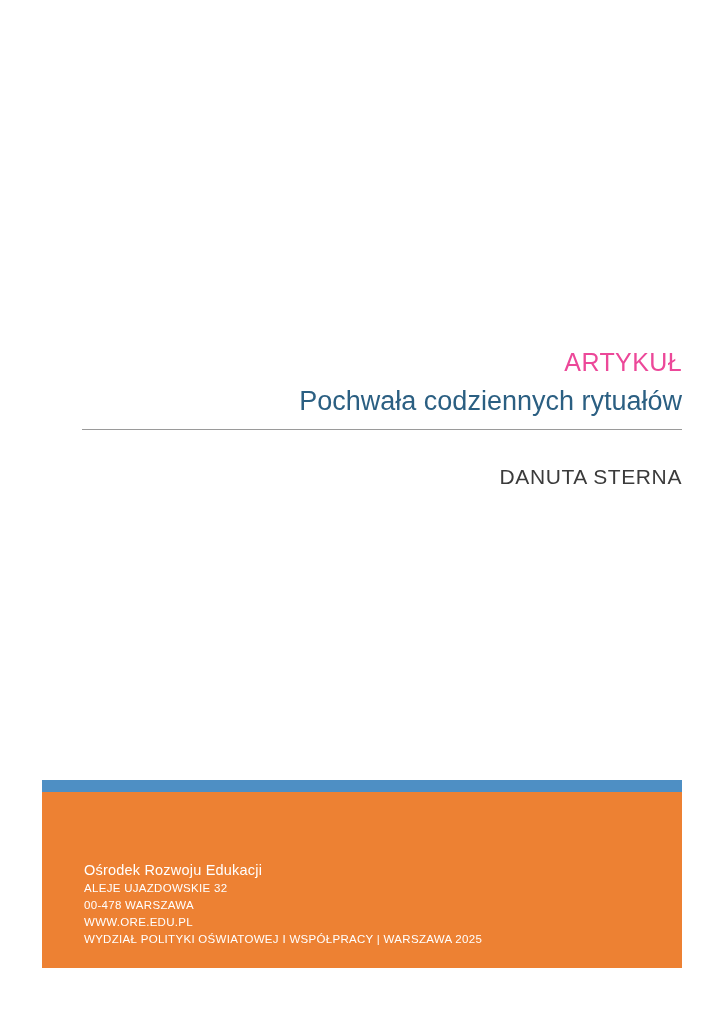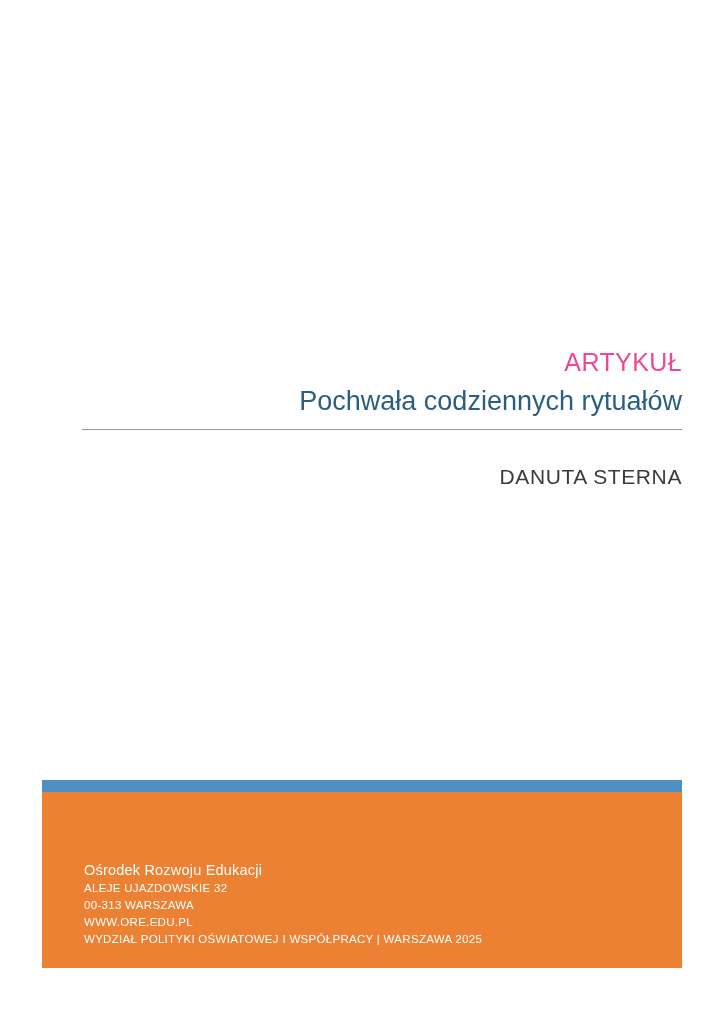--- a/index.html
+++ b/index.html
@@ -109,20 +109,20 @@
     <div class="rule"></div>
     <div class="doc-author">DANUTA STERNA</div>
   </div>
 
   <div class="footer">
     <div class="footer-stripe"></div>
     <div class="footer-body">
       <div class="footer-text">
         <div class="org-name">Ośrodek Rozwoju Edukacji</div>
         <div class="addr-line">ALEJE UJAZDOWSKIE 32</div>
-        <div class="addr-line">00-313 WARSZAWA</div>
+        <div class="addr-line">00-478 WARSZAWA</div>
         <div class="addr-line">WWW.ORE.EDU.PL</div>
         <div class="addr-line">WYDZIAŁ POLITYKI OŚWIATOWEJ I WSPÓŁPRACY | WARSZAWA 2025</div>
       </div>
     </div>
   </div>
 
 </div>
 
 </body></html>

